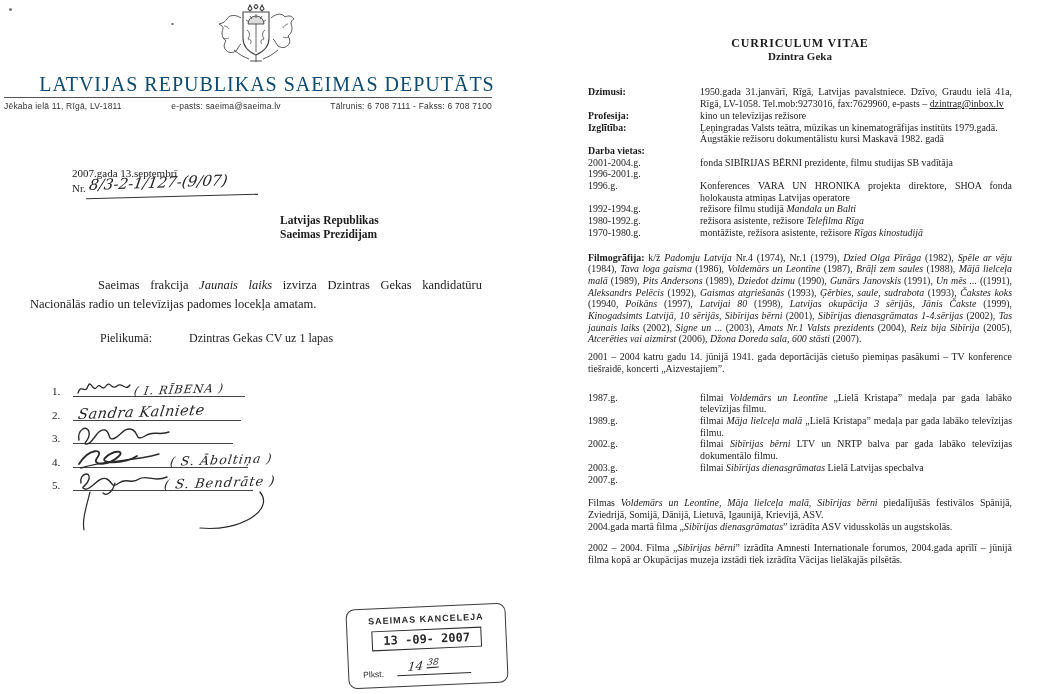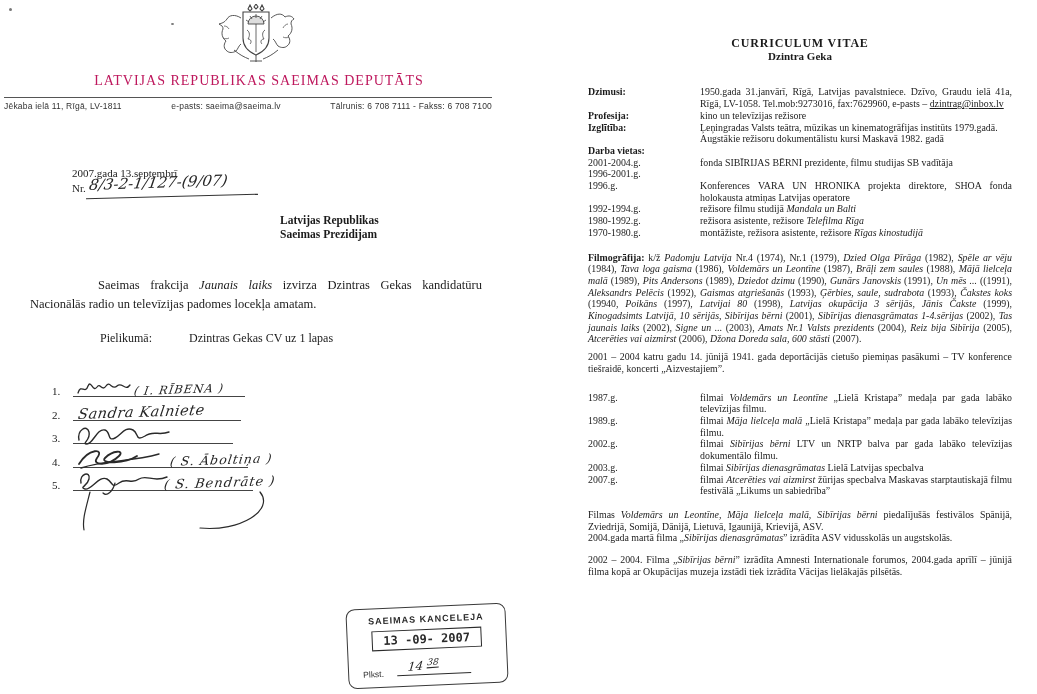--- a/index.html
+++ b/index.html
@@ -5,22 +5,22 @@
   html,body{margin:0;padding:0;background:#e8e8e8;}
   .canvas{position:relative;width:1037px;height:694px;background:#ffffff;overflow:hidden;
           font-family:"Liberation Serif", serif;color:#1b1b1b;}
   .speck{position:absolute;background:#777;border-radius:50%;}
   .s1{left:9px;top:8px;width:3px;height:3px;}
   .s2{left:171px;top:23px;width:3px;height:2px;}
 
   
   .letter-page{position:absolute;left:0;top:0;width:518px;height:694px;}
   .coa{position:absolute;left:210px;top:4px;}
-  .lh-title{position:absolute;left:0;top:73px;width:518px;text-align:center;
-            font-size:14px;letter-spacing:1px;color:#be185d;}
+  .lh-title{position:absolute;left:8px;top:73px;width:518px;text-align:center;
+            font-size:20px;letter-spacing:1px;color:#0c4a6e;}
   .lh-rule{position:absolute;left:4px;top:97px;width:488px;border-top:1.2px solid #555;}
   .lh-footer{position:absolute;left:4px;top:101px;width:488px;display:flex;justify-content:space-between;
              font-family:"Liberation Sans", sans-serif;font-size:8.5px;color:#333;letter-spacing:.2px;}
   .date-block{position:absolute;left:72px;top:167px;font-size:11px;}
   .nr-line{position:relative;margin-top:3px;font-size:11px;}
   .nr-value{position:absolute;left:16px;top:-6px;width:190px;font-size:15px;white-space:nowrap;}
   .nr-underline{position:absolute;left:14px;top:14px;width:172px;border-top:1px solid #333;transform:rotate(-1.5deg);}
   .hand{font-family:"DejaVu Serif", serif;font-style:italic;color:#262626;
         transform:skewX(-10deg) rotate(-2deg);transform-origin:left bottom;display:inline-block;}
   .addressee{position:absolute;left:280px;top:214px;font-weight:bold;font-size:11.5px;line-height:13.5px;}
@@ -260,21 +260,20 @@
         <div class="cv-row">
           <span class="cv-year">2002.g.</span>
           <span class="cv-value"><span class="sg-n">filmai </span><span class="sg-i">Sibīrijas bērni</span><span class="sg-n"> LTV un NRTP balva par gada labāko televīzijas dokumentālo filmu.</span></span>
         </div>
         <div class="cv-row">
           <span class="cv-year">2003.g.</span>
           <span class="cv-value"><span class="sg-n">filmai </span><span class="sg-i">Sibīrijas dienasgrāmatas</span><span class="sg-n"> Lielā Latvijas specbalva</span></span>
         </div>
         <div class="cv-row">
           <span class="cv-year">2007.g.</span>
-          <span class="cv-value"><span class="sg-n">filmai </span><span class="sg-i">Atcerēties vai aizmirst</span><span class="sg-n"> žūrijas specbalva Maskavas starptautiskajā filmu festivālā „Likums un sabiedrība”</span></span>
         </div>
       </div>
 
       <p class="cv-par par-fest"><span class="sg-n">Filmas </span><span class="sg-i">Voldemārs un Leontīne, Māja lielceļa malā, Sibīrijas bērni</span><span class="sg-n"> piedalījušās festivālos Spānijā, Zviedrijā, Somijā, Dānijā, Lietuvā, Igaunijā, Krievijā, ASV.</span><br><span class="sg-n">2004.gada martā filma „</span><span class="sg-i">Sibīrijas dienasgrāmatas</span><span class="sg-n">” izrādīta ASV vidusskolās un augstskolās.</span></p>
       <p class="cv-par par-amn"><span class="sg-n">2002 – 2004. Filma „</span><span class="sg-i">Sibīrijas bērni</span><span class="sg-n">” izrādīta Amnesti Internationale forumos, 2004.gada aprīlī – jūnijā filma kopā ar Okupācijas muzeja izstādi tiek izrādīta Vācijas lielākajās pilsētās.</span></p>
     </div>
   </section>
 </div>
 
 </body></html>

